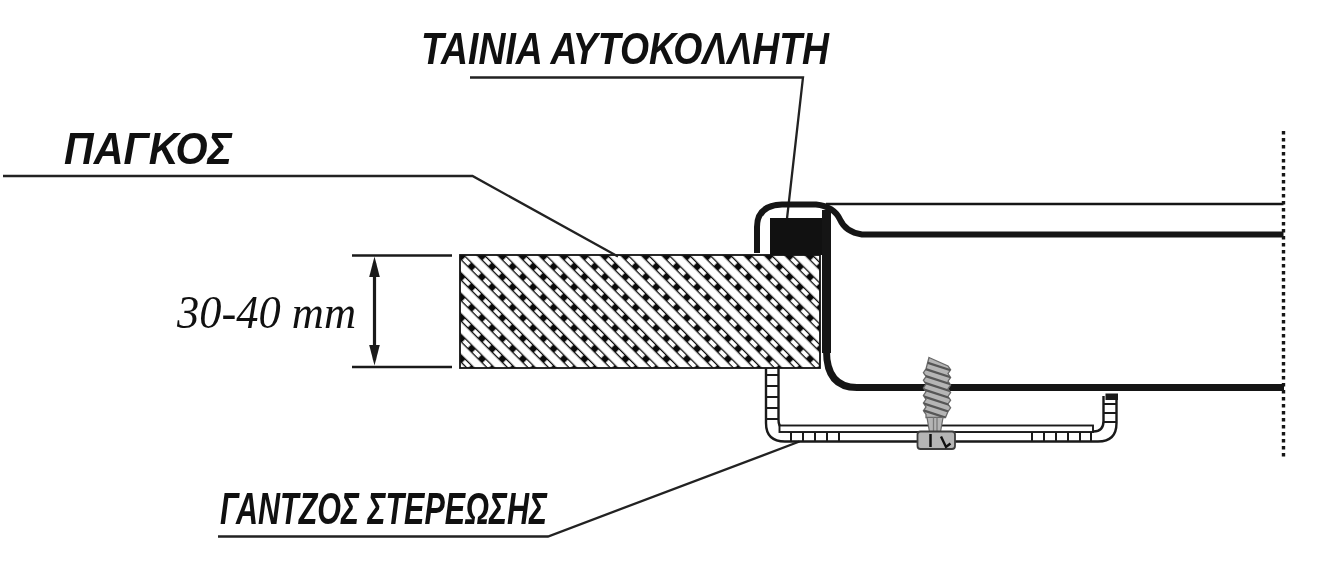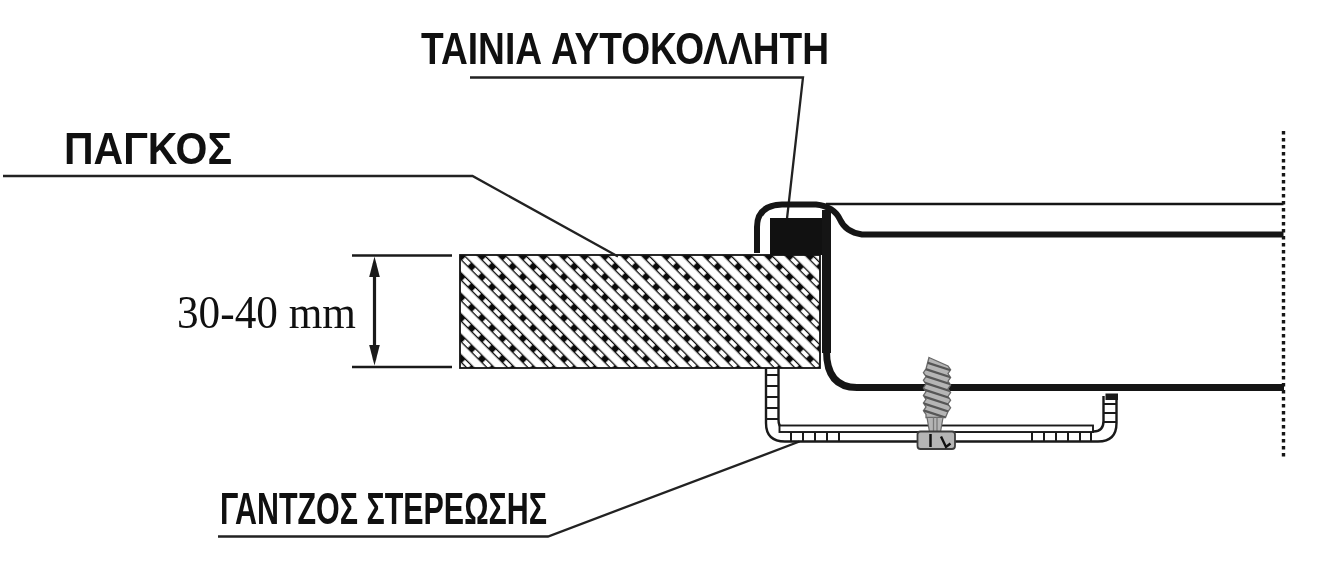--- a/index.html
+++ b/index.html
@@ -1,16 +1,16 @@
 <!DOCTYPE html>
 <html><head>
 <meta charset="utf-8">
 <style>
   html,body{margin:0;padding:0;background:#fff;}
-  .canvas{position:relative;width:1325px;height:561px;background:#fff;overflow:hidden;}
+  .canvas{position:relative;width:1325px;height:561px;background:#fff;overflow:hidden;font-style:italic;}
   svg{display:block;}
   .lbl-sans{font-family:"Liberation Sans",sans-serif;font-weight:bold;fill:#101010;}
   .lbl-serif{font-family:"Liberation Serif",serif;font-weight:normal;fill:#101010;}
 </style>
 </head>
 <body>
 
 <div class="canvas">
 <svg width="1325" height="561" viewBox="0 0 1325 561" xmlns="http://www.w3.org/2000/svg">
   <defs>

